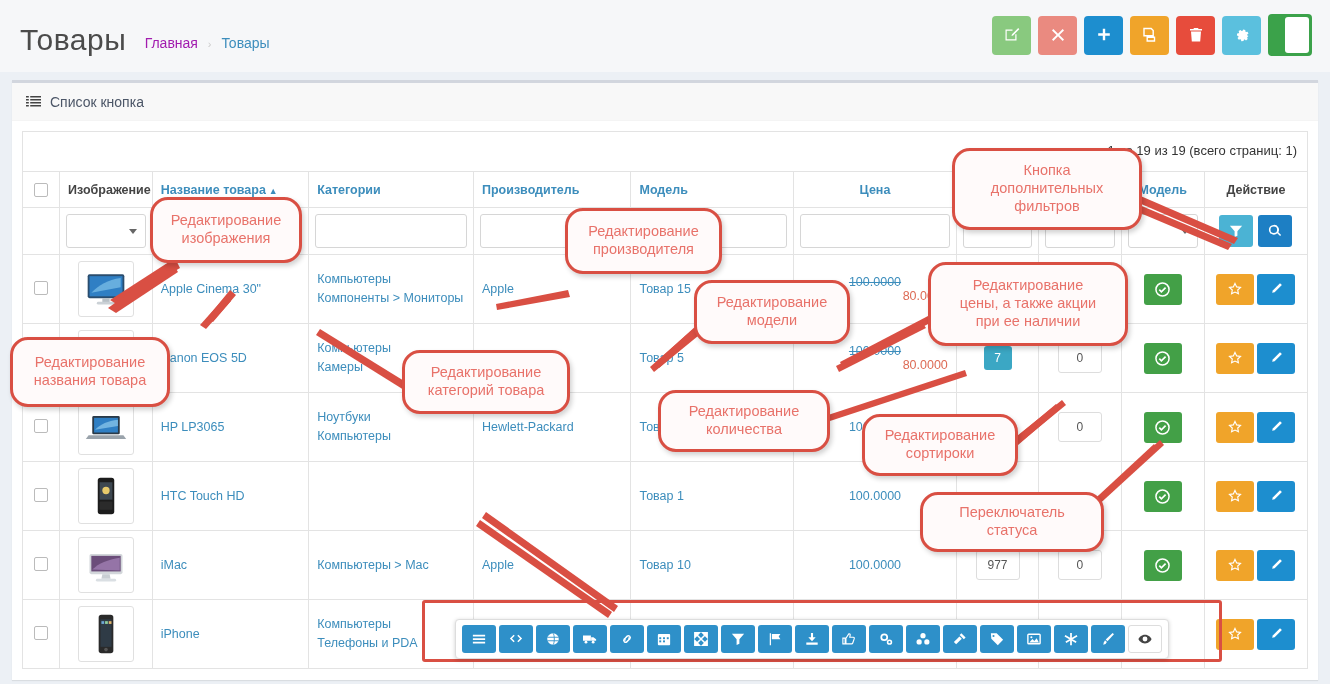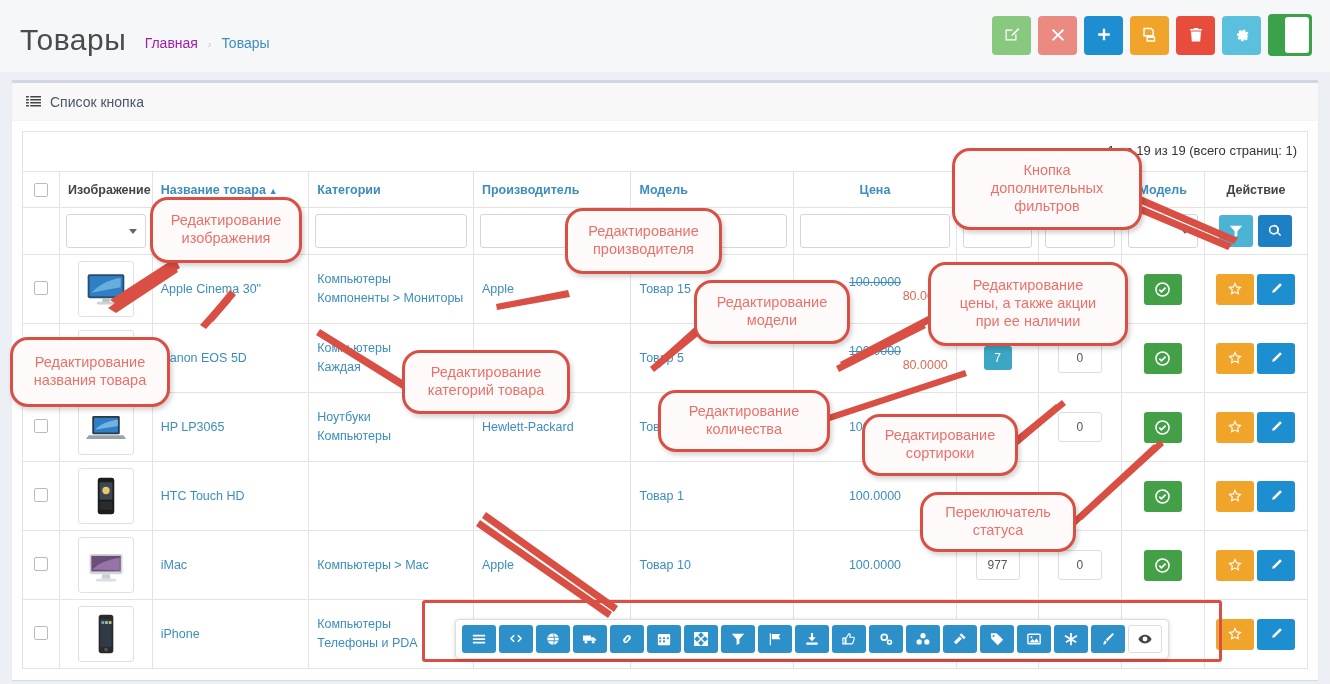--- a/index.html
+++ b/index.html
@@ -481,21 +481,21 @@
                     <rect x="17" y="10" width="12" height="5" rx="1.5" fill="#3a3a3a"></rect>
                     <circle cx="24" cy="25" r="8" fill="#1d1d1d"></circle>
                     <circle cx="24" cy="25" r="5" fill="#4a6f8c"></circle>
                     <circle cx="38" cy="19" r="1.6" fill="#888"></circle>
                   </svg>
               </div>
             </td>
             <td><span class="link">Canon EOS 5D</span></td>
             <td>
               <span class="cat-line">Компьютеры</span>
-              <span class="cat-line">Каждая</span>
+              <span class="cat-line">Камеры</span>
             </td>
             <td><span class="link"></span></td>
             <td><span class="link">Товар 5</span></td>
             <td>
               <span class="price-old">100.0000</span>
               <span class="price-new">80.0000</span>
             </td>
             <td class="cell-c">
               <span class="qty-badge">7</span>
             </td>
@@ -918,19 +918,19 @@
   <div class="ann" id="a-quantity" style="left:658px; top:390px; width:172px; height:62px;">
     <span style="white-space:pre-line">Редактирование
 количества</span>
   </div>
 
   <div class="ann" id="a-sortorder" style="left:862px; top:414px; width:156px; height:62px;">
     <span style="white-space:pre-line">Редактирование
 сортироки</span>
   </div>
 
-  <div class="ann" id="a-status" style="left:920px; top:492px; width:156px; height:60px;">
+  <div class="ann" id="a-status" style="left:920px; top:492px; width:184px; height:60px;">
     <span style="white-space:pre-line">Переключатель
 статуса</span>
   </div>
 
 
 </div>
 
 </body></html>

